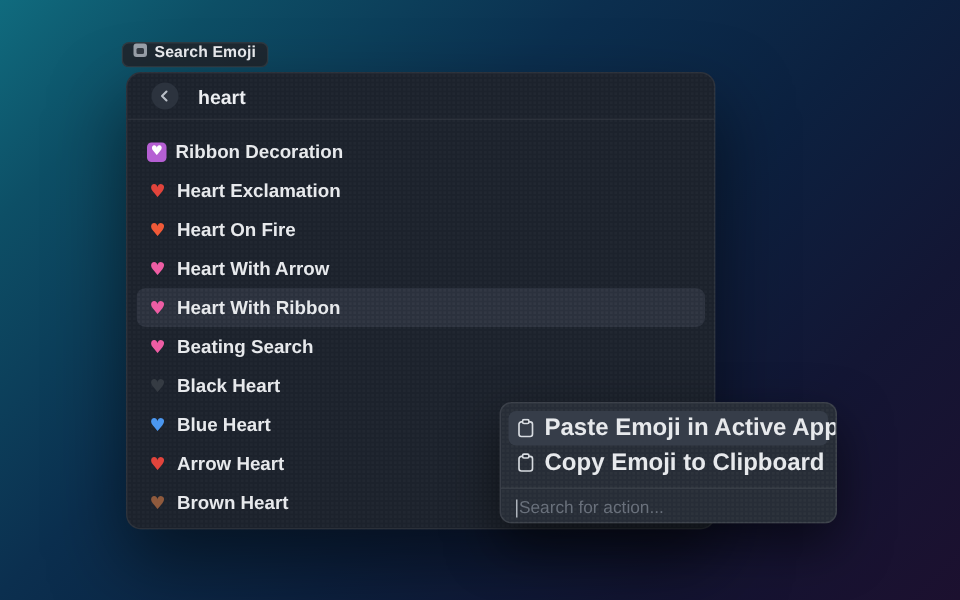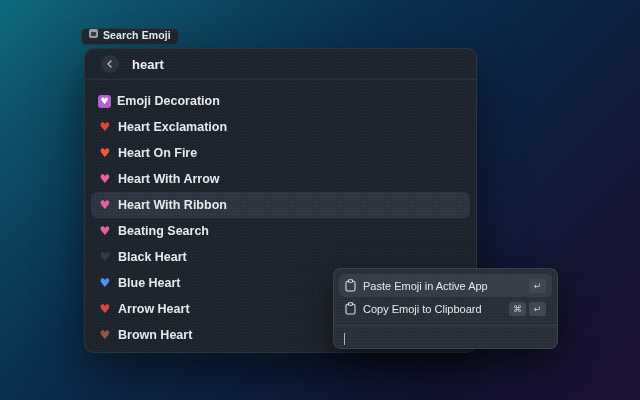--- a/index.html
+++ b/index.html
@@ -80,21 +80,21 @@
     border:1px solid rgba(255,255,255,0.09);
     border-radius:8px;box-sizing:border-box;overflow:hidden;
     box-shadow:0 14px 34px rgba(0,0,0,0.55);
   }
   .actions{padding:5px 5px 0 5px;}
   .action-row{
     height:23px;display:flex;align-items:center;gap:7px;
     padding:0 6px;border-radius:5px;cursor:pointer;
   }
   .action-row.selected{background:#363d49;}
-  .action-row .a-label{font-size:11px;font-weight:400;color:#e7e9ec;white-space:nowrap;flex:1;}
+  .action-row .a-label{font-size:16px;font-weight:700;color:#e7e9ec;white-space:nowrap;flex:1;}
   .keys{display:flex;gap:3px;}
   .key{
     min-width:11px;height:14px;padding:0 3px;border-radius:3px;background:#414854;
     color:#cdd2d9;font-size:9px;line-height:14px;text-align:center;
     font-family:"DejaVu Sans",sans-serif;
   }
   .p-divider{height:1px;background:rgba(255,255,255,0.08);margin-top:5px;}
   .action-search{display:flex;align-items:center;padding:0 10px;height:26px;position:relative;}
   .caret{width:1px;height:12px;background:#aeb4bc;margin-right:1px;}
   .action-search input{
@@ -121,21 +121,21 @@
         </svg>
       </button>
       <input class="search-input" type="text" value="heart" style="">
     </div>
     <div class="win-divider"></div>
 
     <div class="list">
       <div id="rows">
           <div class="row">
             <span class="emoji boxed" style="background: rgb(181, 95, 211);">♥</span>
-            <span class="label">Emoji Decoration</span>
+            <span class="label">Ribbon Decoration</span>
           </div>
           <div class="row">
             <span class="emoji" style="color: rgb(225, 68, 60);">♥</span>
             <span class="label">Heart Exclamation</span>
           </div>
           <div class="row">
             <span class="emoji" style="color: rgb(240, 90, 56);">♥</span>
             <span class="label">Heart On Fire</span>
           </div>
           <div class="row">
@@ -194,16 +194,17 @@
           <span class="a-label">Copy Emoji to Clipboard</span>
           <span class="keys">
             <span class="key">⌘</span>
             <span class="key">↵</span>
           </span>
         </div>
       </div>
     <div class="p-divider"></div>
     <div class="action-search">
       <span class="caret"></span>
+      <input type="text" placeholder="Search for action..." style="">
     </div>
   </div>
 
 </div>
 
 </body></html>

